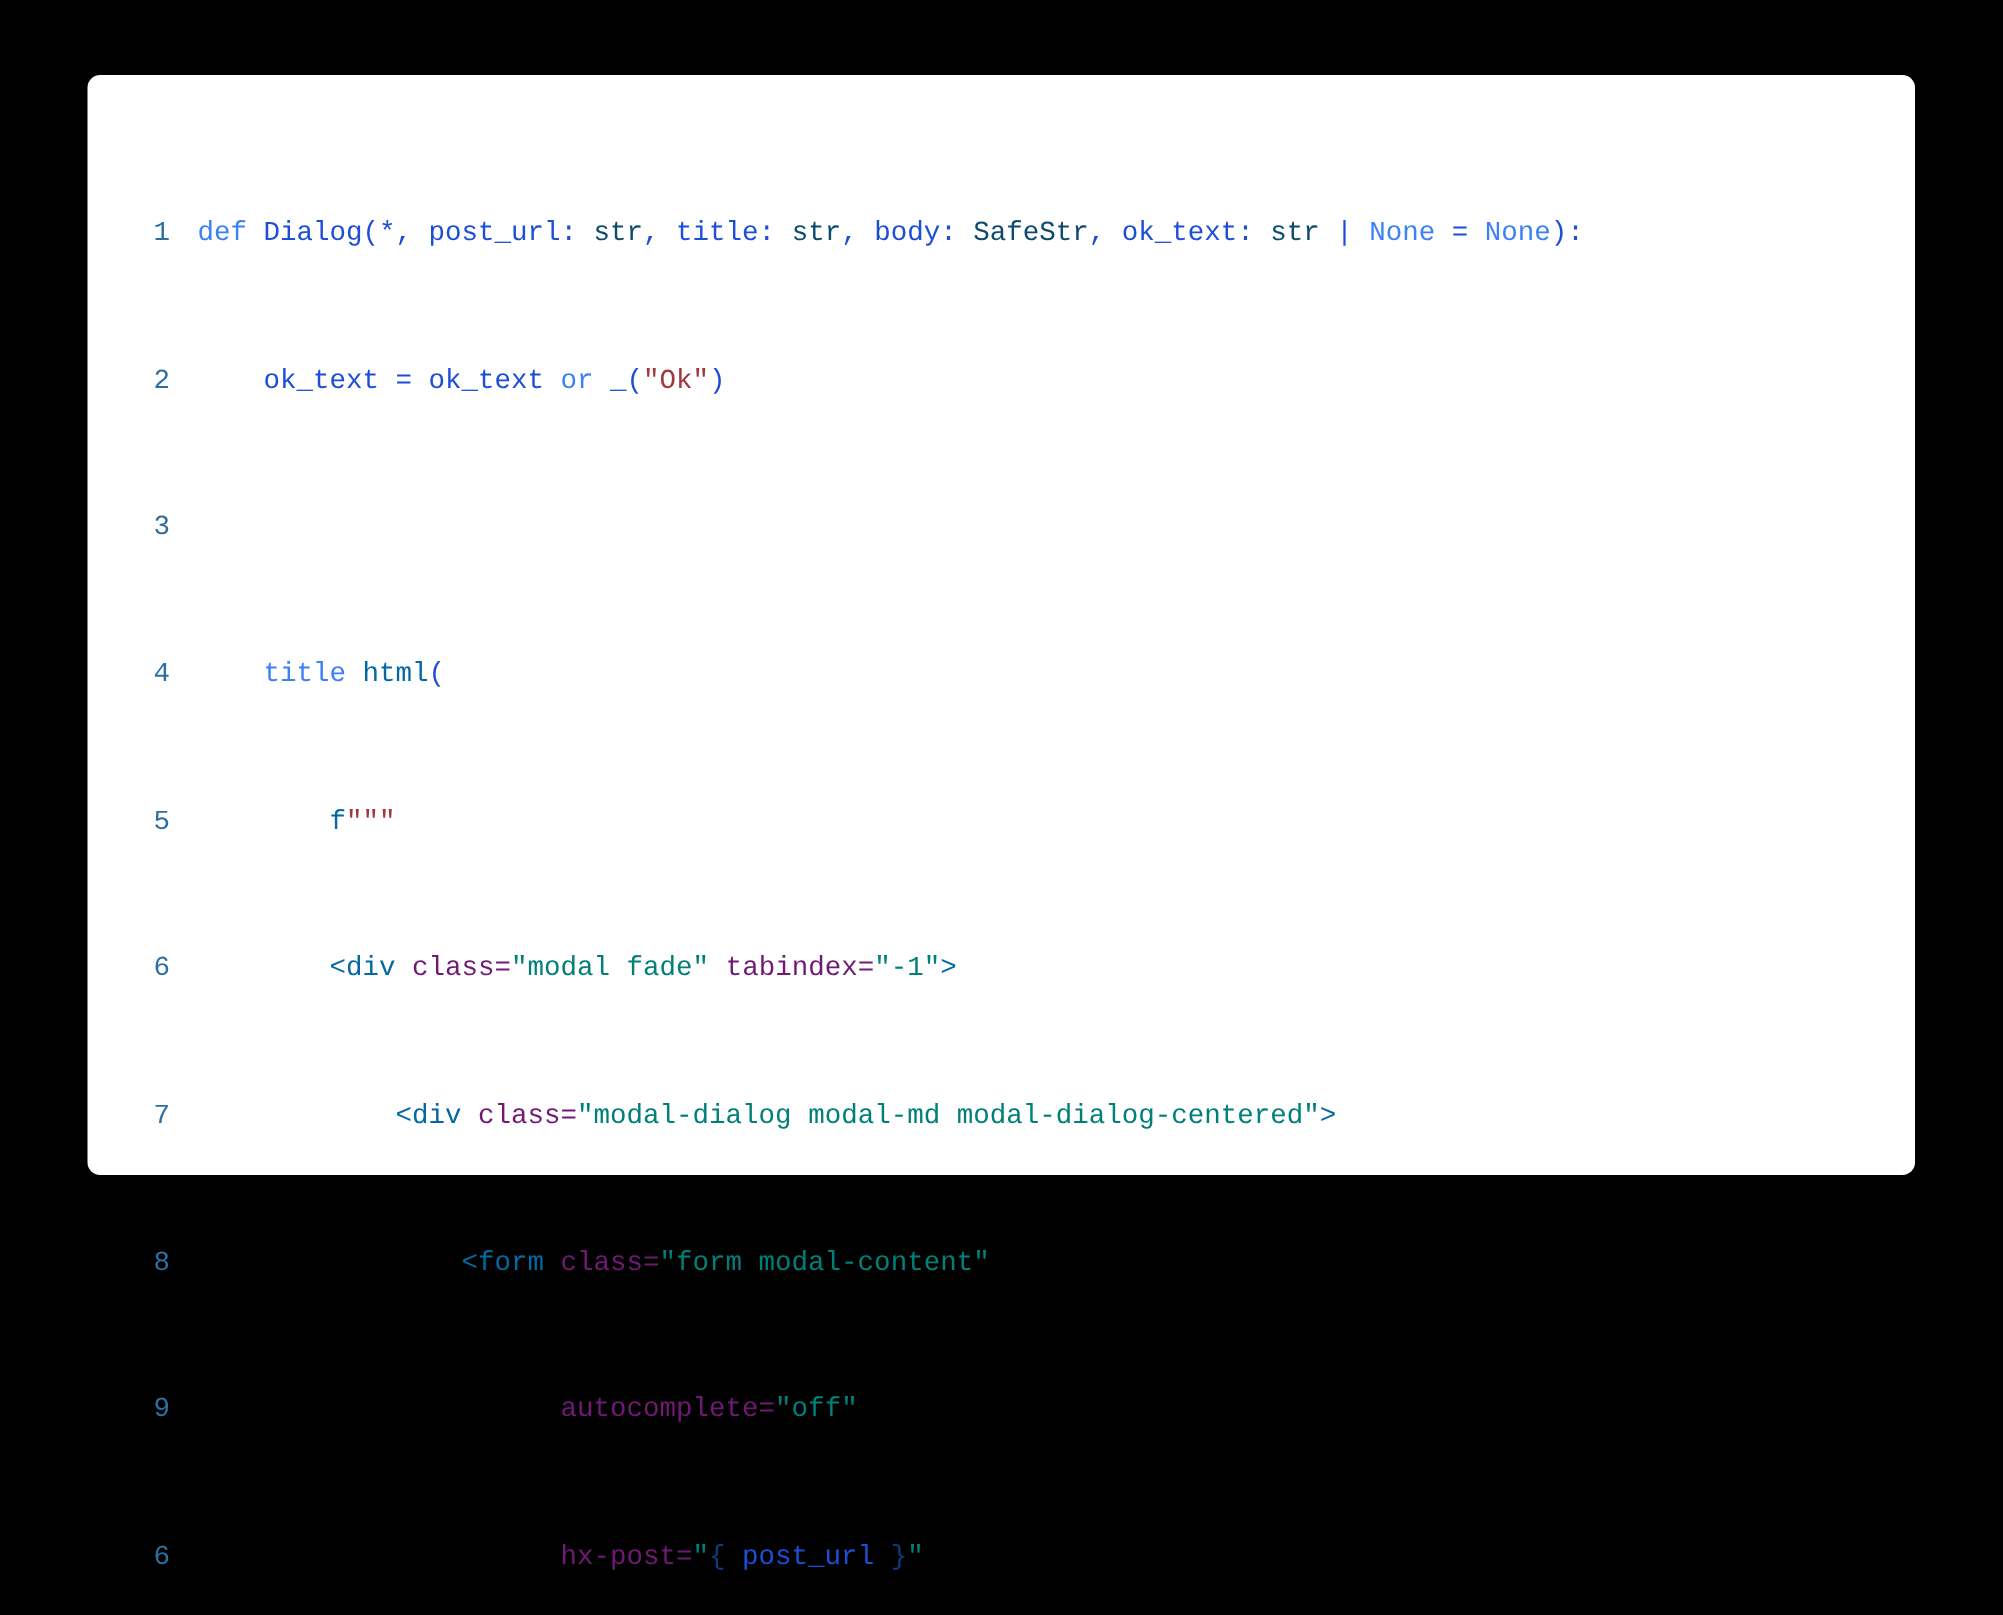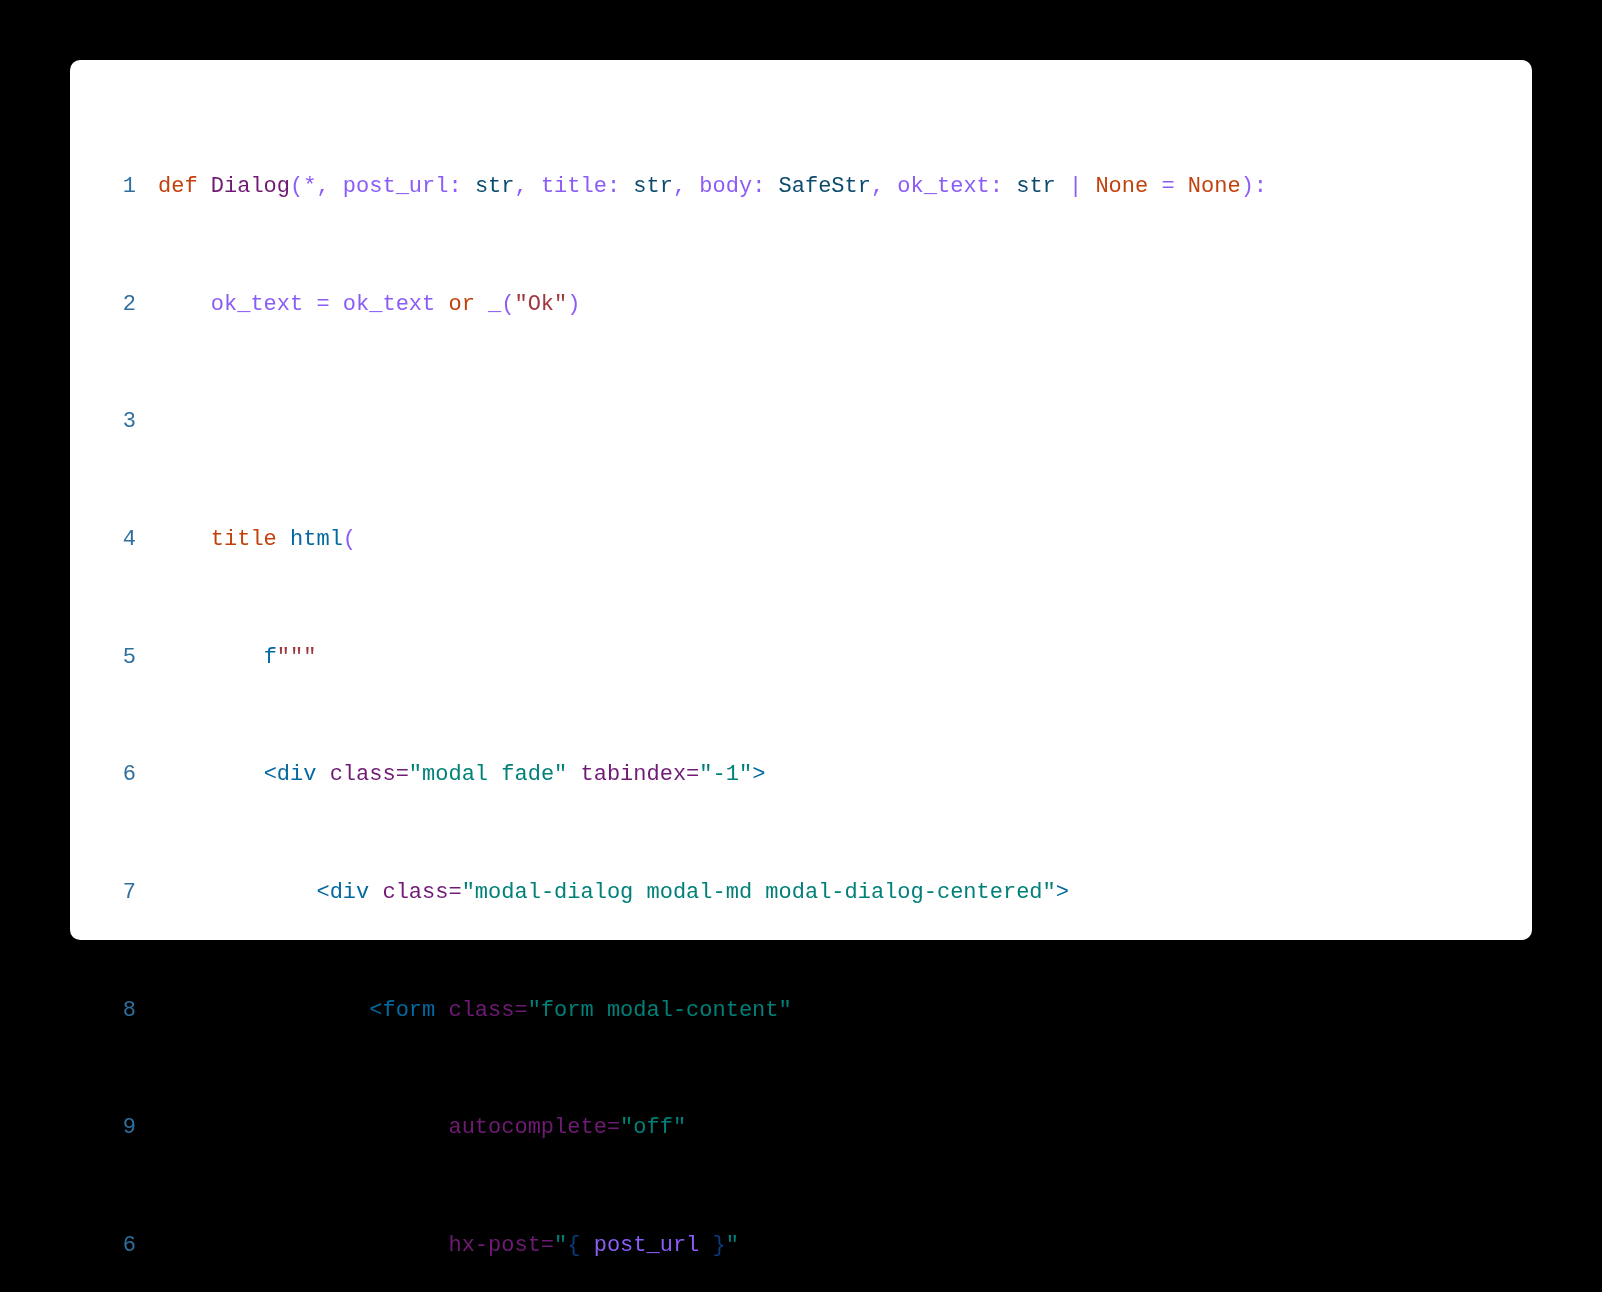--- a/index.html
+++ b/index.html
@@ -39,28 +39,28 @@
     text-align: right;
     color: #2F6F9F;
     padding-right: 22px;
     user-select: none;
     flex: 0 0 auto;
   }
   .code {
     flex: 0 0 auto;
   }
   
-  .kw-blue   { color: #c2410c; margin-top: 40px; } 
-  .fn-olive  { color: #701a75; } 
+  .kw-blue   { color: #3b82f6; margin-top: 40px; } 
+  .fn-olive  { color: #1d4ed8; } 
   .str-green { color: #0c4a6e; } 
   .brown     { color: #A0373C; } 
   .tag-navy  { color: #0369a1; } 
   .attr-red  { color: #701a75; } 
   .val-teal  { color: #008079; }
-  .plain     { color: #8b5cf6; }
+  .plain     { color: #1d4ed8; }
   .brace-nv  { color: #0A3B7E; }
 </style>
 </head>
 <body>
 
 <div class="frame">
   <div class="code-area">
 
     <div class="line"><span class="gutter">1</span><span class="code"><span class="kw-blue">def</span><span class="plain"> </span><span class="fn-olive">Dialog</span><span class="plain">(*, post_url: </span><span class="str-green">str</span><span class="plain">, title: </span><span class="str-green">str</span><span class="plain">, body: </span><span class="str-green">SafeStr</span><span class="plain">, ok_text: </span><span class="str-green">str</span><span class="plain"> | </span><span class="kw-blue">None</span><span class="plain"> = </span><span class="kw-blue">None</span><span class="plain">):</span></span></div>
 

